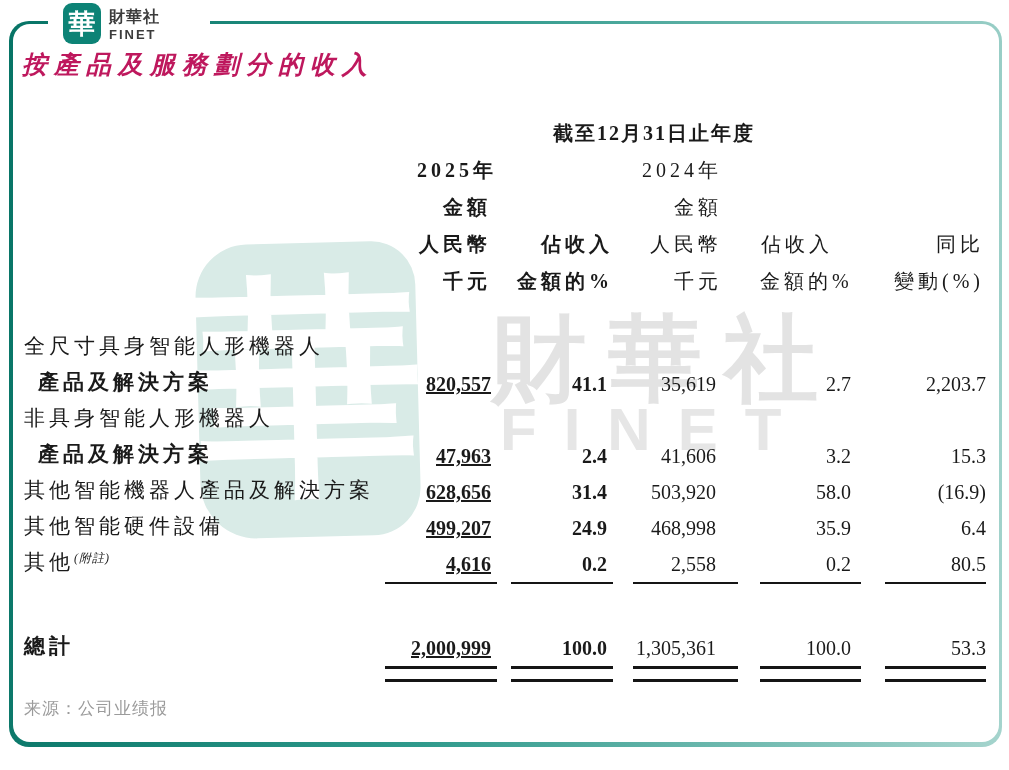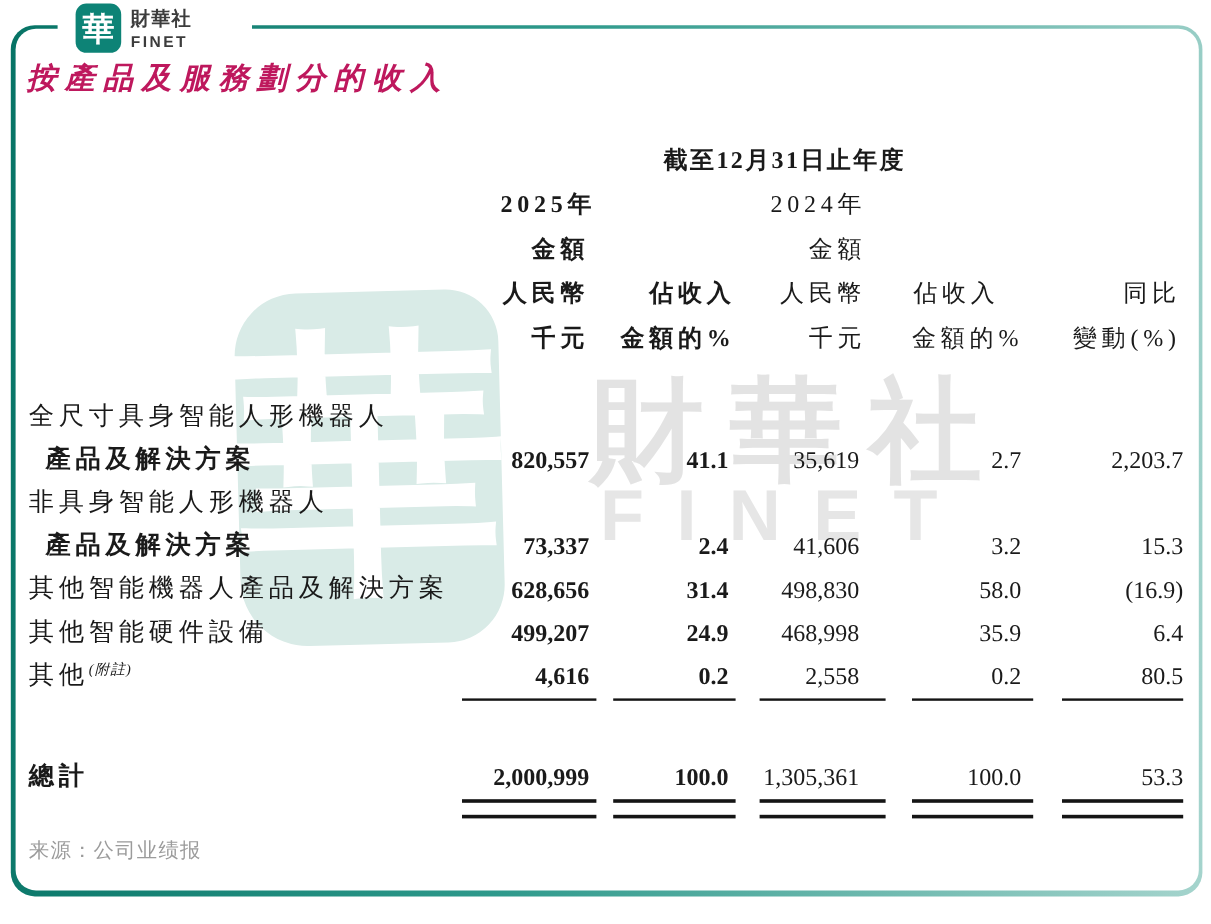--- a/index.html
+++ b/index.html
@@ -35,21 +35,21 @@
   .tbl{position:absolute;left:22px;top:110px;width:964px;}
   .period-row{height:37px;display:flex;align-items:flex-end;padding-left:531px;}
   .period{font-size:20px;font-weight:700;letter-spacing:2px;margin-top:40px;}
   .hrow{display:grid;grid-template-columns:var(--cols);align-items:end;height:37px;}
   .trow{display:grid;grid-template-columns:var(--cols);align-items:end;height:36px;}
   .lab{grid-column:1;font-size:21px;letter-spacing:4px;padding-left:2px;white-space:nowrap;}
   .ind{padding-left:16px;font-weight:bold;}
   .note{font-size:12px;font-style:italic;letter-spacing:1px;position:relative;top:-7px;}
   .n{text-align:right;font-size:20px;white-space:nowrap;}
   .hc{text-align:right;font-size:20px;letter-spacing:4px;white-space:nowrap;}
-  .c1{grid-column:2;padding-right:6px;} .c2{grid-column:4;padding-right:6px;}
+  .c1{grid-column:2;padding-right:6px;text-decoration:underline;} .c2{grid-column:4;padding-right:6px;}
   .c3{grid-column:6;padding-right:22px;margin-top:12px;} .c4{grid-column:8;padding-right:10px;}
   .c5{grid-column:10;}
   .hp1{grid-column:2;padding-right:6px;} .hp2{grid-column:4;}
   .hp3{grid-column:6;padding-right:16px;} .hp4{grid-column:8;padding-right:28px;}
   .hp5{grid-column:10;padding-right:2px;}
   .yr25{grid-column:2;text-align:center;position:relative;right:-16px;font-family:Liberation Serif, serif;}
   .b{font-weight:700;}
   .dspace{height:29px;} .gap2{height:38px;}
   .rulerow{display:grid;grid-template-columns:var(--cols);height:10px;}
   .rl{height:2px;background:#151515;align-self:start;margin-top:6px;}
@@ -125,32 +125,32 @@
         <div class="n c3">35,619</div>
         <div class="n c4">2.7</div>
         <div class="n c5">2,203.7</div>
       </div>
 
       <div class="trow">
         <div class="lab">非具身智能人形機器人</div>
       </div>
       <div class="trow">
         <div class="lab ind">產品及解決方案</div>
-        <div class="n c1 b">73,337</div>
+        <div class="n c1 b">47,963</div>
         <div class="n c2 b">2.4</div>
         <div class="n c3">41,606</div>
         <div class="n c4">3.2</div>
         <div class="n c5">15.3</div>
       </div>
 
       <div class="trow">
         <div class="lab">其他智能機器人產品及解決方案</div>
         <div class="n c1 b">628,656</div>
         <div class="n c2 b">31.4</div>
-        <div class="n c3">498,830</div>
+        <div class="n c3">503,920</div>
         <div class="n c4">58.0</div>
         <div class="n c5">(16.9)</div>
       </div>
 
       <div class="trow">
         <div class="lab">其他智能硬件設備</div>
         <div class="n c1 b">499,207</div>
         <div class="n c2 b">24.9</div>
         <div class="n c3">468,998</div>
         <div class="n c4">35.9</div>

